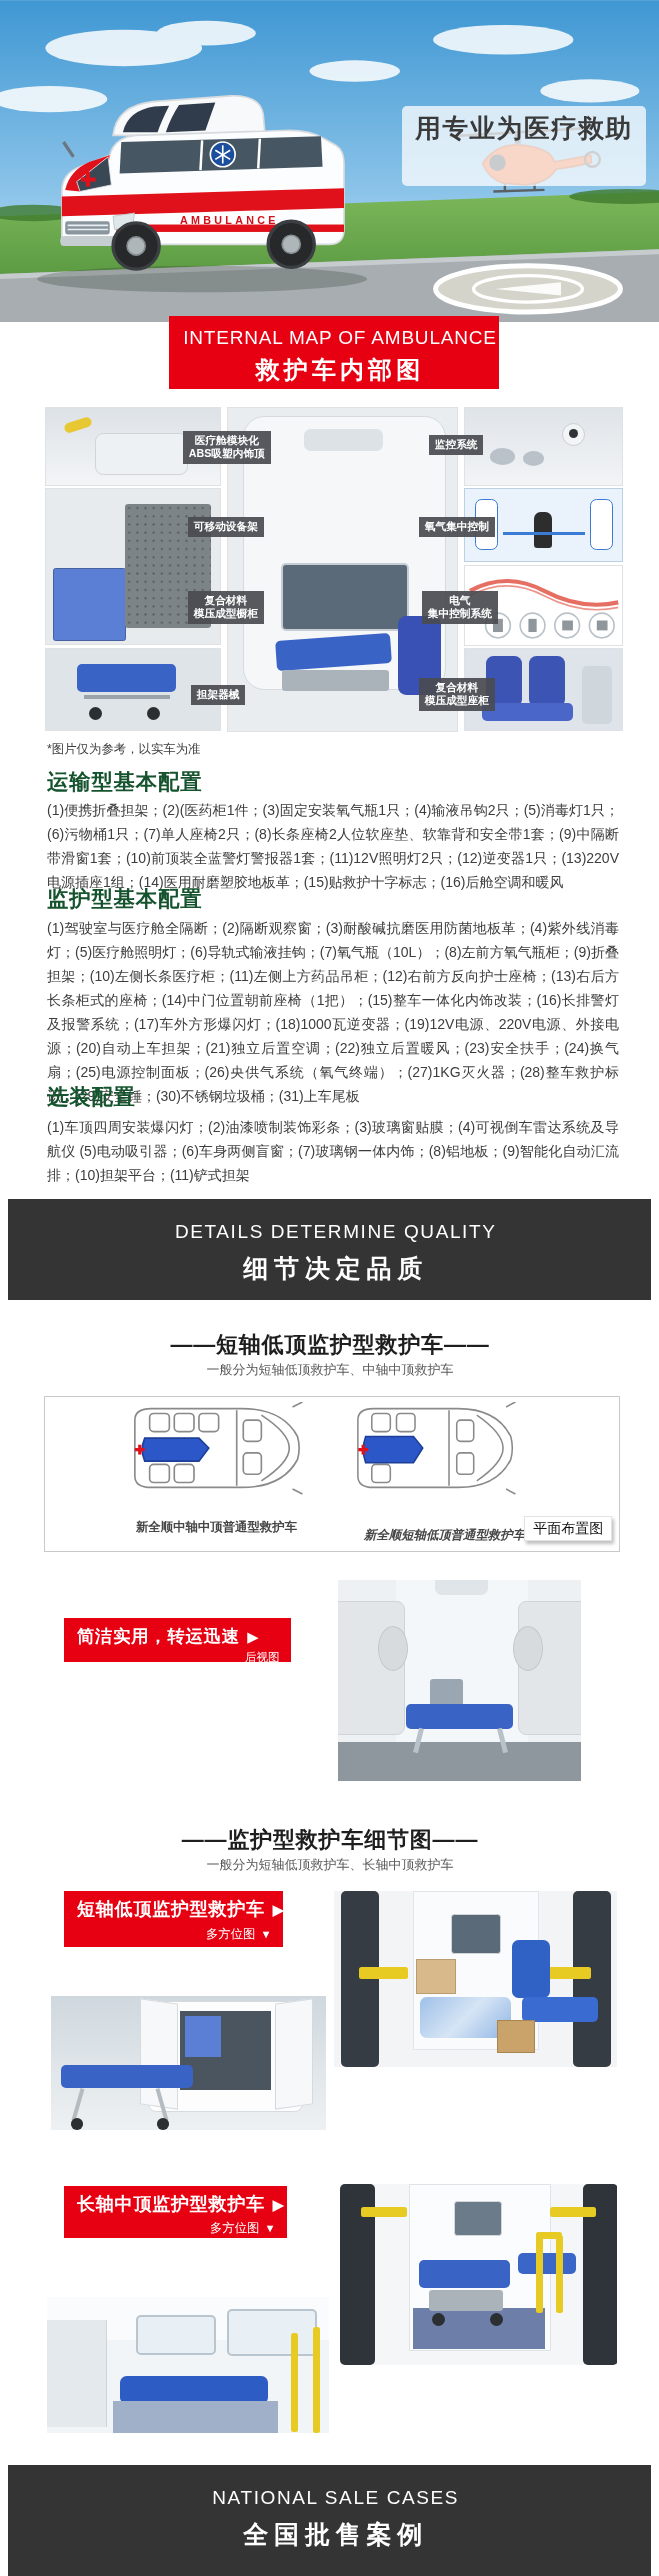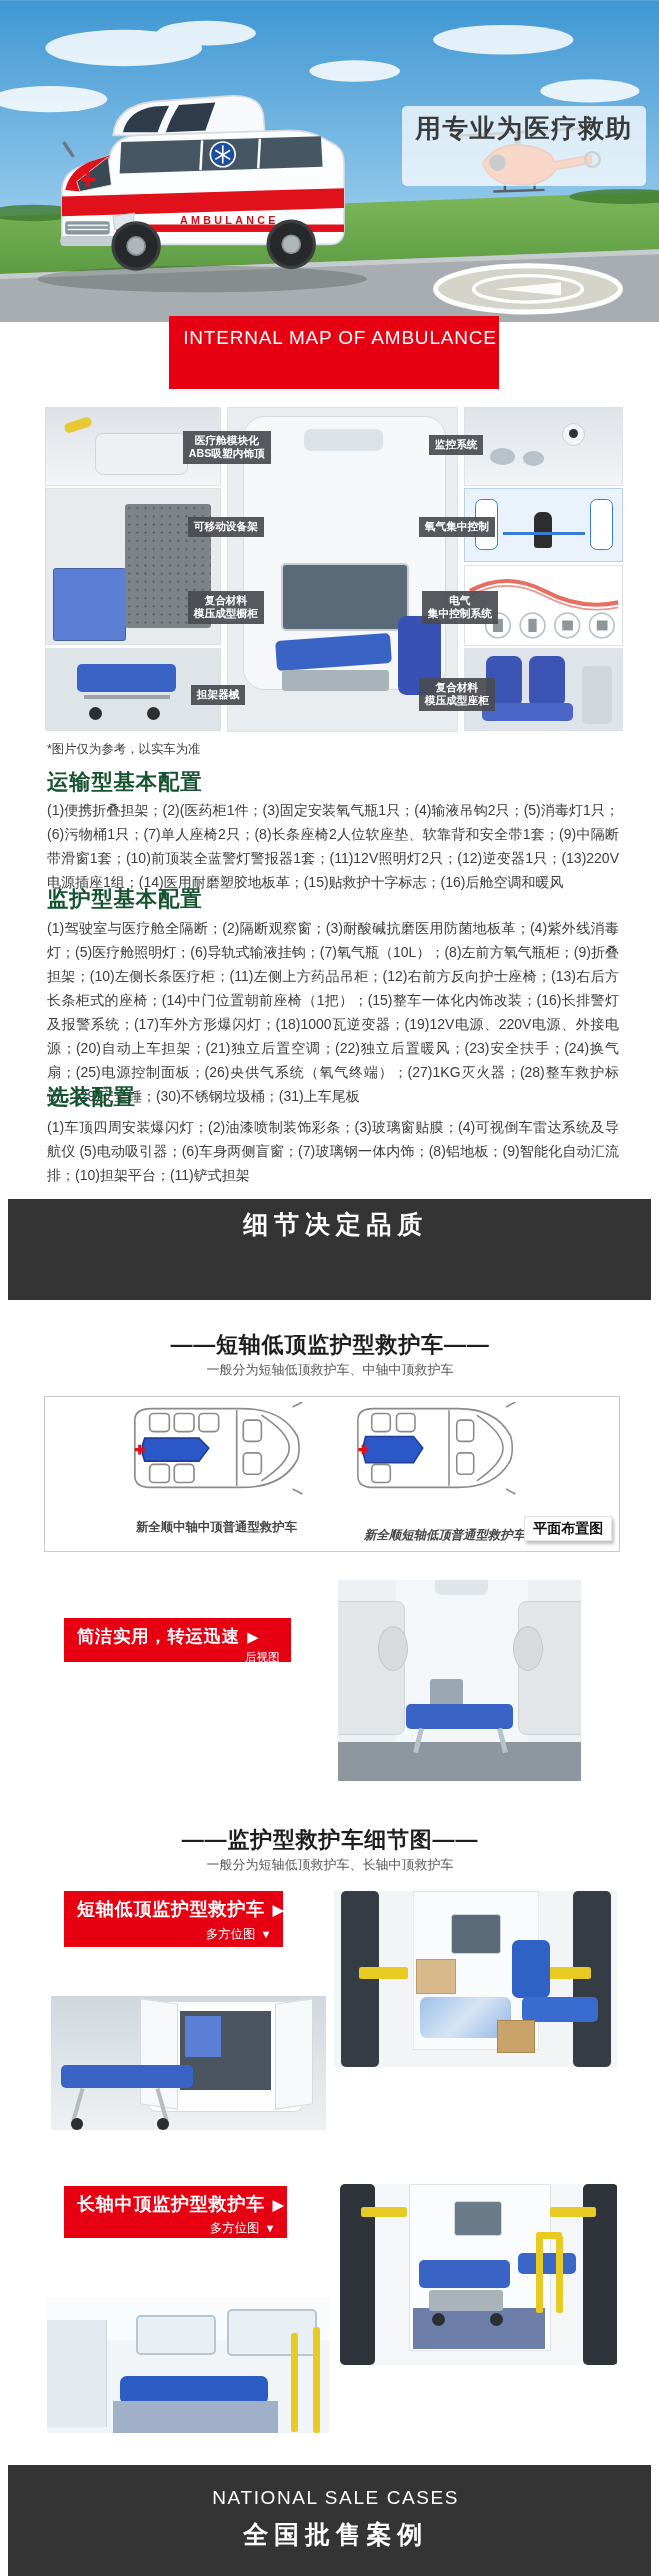--- a/index.html
+++ b/index.html
@@ -36,21 +36,21 @@
   .cfg-body{position:absolute;left:47px;width:572px;font-size:14px;line-height:24px;color:#3d3d3d;text-align:justify;}
 
   
   .sec-head{position:absolute;left:0;width:660px;text-align:center;font-size:22px;font-weight:bold;color:#1e1e1e;letter-spacing:0.8px;}
   .sec-sub{position:absolute;left:0;width:660px;text-align:center;font-size:13px;color:#595959;}
 
   
   #floorplan-box{left:44px;top:1396px;width:576px;height:156px;border:0.8px solid #c9c9c9;background:#fff;box-sizing:border-box;}
   .fp-label{position:absolute;font-size:12.4px;font-weight:bold;color:#474747;width:247px;text-align:center;}
   #fp-corner{position:absolute;right:6.6px;bottom:10px;background:#fff;border:0.8px solid #e3e3e3;
-    box-shadow:1.6px 2.5px 3.3px rgba(0,0,0,0.25);font-size:14px;font-weight:bold;color:#111;padding:2.5px 8.2px;}
+    box-shadow:1.6px 2.5px 3.3px rgba(0,0,0,0.25);font-size:14px;font-weight:normal;color:#111;padding:2.5px 8.2px;}
 
   
   .rlabel{position:absolute;background:#e60012;color:#fff;box-sizing:border-box;}
   .rlabel .t{font-weight:bold;letter-spacing:0.8px;white-space:nowrap;padding:5.8px 0 0 13px;}
   .rlabel .t .arr{margin-left:7.4px;font-size:0.85em;}
   .rlabel .s{font-size:11.5px;text-align:right;padding:2.5px 11.5px 0 0;}
   .rlabel .s .arr2{margin-left:5px;font-size:0.9em;}
   #rlabel-a{left:64px;top:1618px;width:227px;height:44px;}
   #rlabel-a .t{font-size:17.3px;}
   #rlabel-b{left:64px;top:1891px;width:219px;height:56px;}
@@ -151,20 +151,21 @@
         <circle cx="353" cy="296" r="11" fill="#aeb6ba" stroke="#868d91" stroke-width="2"></circle>
       </g>
     </svg>
     <div class="abs" id="slogan-box">
       <div class="sl">用专业为医疗救助</div>
     </div>
   </div>
 
   <div class="abs banner" id="banner-internal">
     <div class="en">INTERNAL MAP OF AMBULANCE</div>
+    <div class="zh">救护车内部图</div>
   </div>
 
   <div class="panel" style="left:45px;top:407px;width:176px;height:79px;background:linear-gradient(180deg,#dde2e7,#f3f5f7);">
     <div class="shape" style="left:18px;top:11.5px;width:28px;height:10px;background:#e8c832;border-radius:5px;transform:rotate(-18deg);"></div>
     <div class="shape" style="left:49px;top:25px;width:91px;height:40px;background:#eef1f3;border:0.8px solid #cfd5d9;border-radius:8.2px;"></div>
   </div>
   <div class="panel" style="left:45px;top:488px;width:176px;height:157px;background:#e8ebee;">
     <div class="shape" style="left:6.6px;top:79px;width:71px;height:71px;background:#5b7fd4;border:1.6px solid #47619f;border-radius:2.5px;"></div>
     <div class="shape" style="left:79px;top:15px;width:86px;height:124px;background:#7d8488;border-radius:3.3px;background-image:radial-gradient(#5c6165 1.2px,transparent 1.3px);background-size:8.2px 8.2px;"></div>
   </div>
@@ -249,20 +250,21 @@
   <div class="cfg-title" style="top:767px;">运输型基本配置</div>
   <div class="cfg-body" style="top:798px;">(1)便携折叠担架；(2)(医药柜1件；(3)固定安装氧气瓶1只；(4)输液吊钩2只；(5)消毒灯1只；(6)污物桶1只；(7)单人座椅2只；(8)长条座椅2人位软座垫、软靠背和安全带1套；(9)中隔断带滑窗1套；(10)前顶装全蓝警灯警报器1套；(11)12V照明灯2只；(12)逆变器1只；(13)220V电源插座1组；(14)医用耐磨塑胶地板革；(15)贴救护十字标志；(16)后舱空调和暖风</div>
 
   <div class="cfg-title" style="top:884px;">监护型基本配置</div>
   <div class="cfg-body" style="top:916px;">(1)驾驶室与医疗舱全隔断；(2)隔断观察窗；(3)耐酸碱抗磨医用防菌地板革；(4)紫外线消毒灯；(5)医疗舱照明灯；(6)导轨式输液挂钩；(7)氧气瓶（10L）；(8)左前方氧气瓶柜；(9)折叠担架；(10)左侧长条医疗柜；(11)左侧上方药品吊柜；(12)右前方反向护士座椅；(13)右后方长条柜式的座椅；(14)中门位置朝前座椅（1把）；(15)整车一体化内饰改装；(16)长排警灯及报警系统；(17)车外方形爆闪灯；(18)1000瓦逆变器；(19)12V电源、220V电源、外接电源；(20)自动上车担架；(21)独立后置空调；(22)独立后置暖风；(23)安全扶手；(24)换气扇；(25)电源控制面板；(26)央供气系统（氧气终端）；(27)1KG灭火器；(28)整车救护标识；(29)安全锤；(30)不锈钢垃圾桶；(31)上车尾板</div>
 
   <div class="cfg-title" style="top:1082px;">选装配置</div>
   <div class="cfg-body" style="top:1115px;">(1)车顶四周安装爆闪灯；(2)油漆喷制装饰彩条；(3)玻璃窗贴膜；(4)可视倒车雷达系统及导航仪 (5)电动吸引器；(6)车身两侧盲窗；(7)玻璃钢一体内饰；(8)铝地板；(9)智能化自动汇流排；(10)担架平台；(11)铲式担架</div>
 
   <div class="abs banner banner-dark" id="banner-details">
+    <div class="en">DETAILS DETERMINE QUALITY</div>
     <div class="zh">细节决定品质</div>
   </div>
 
   <div class="sec-head" style="top:1330px;">——短轴低顶监护型救护车——</div>
   <div class="sec-sub" style="top:1361px;">一般分为短轴低顶救护车、中轴中顶救护车</div>
 
   <div class="abs" id="floorplan-box">
     <svg width="574" height="115" viewBox="0 0 696 140" style="position:absolute;left:0;top:5px;">
       <g stroke="#8a8a8a" stroke-width="2" fill="none">
         <path d="M108,22 Q108,8 128,8 L238,8 Q288,8 306,42 Q310,56 306,70 Q288,104 238,104 L128,104 Q108,104 108,90 Z"></path>

